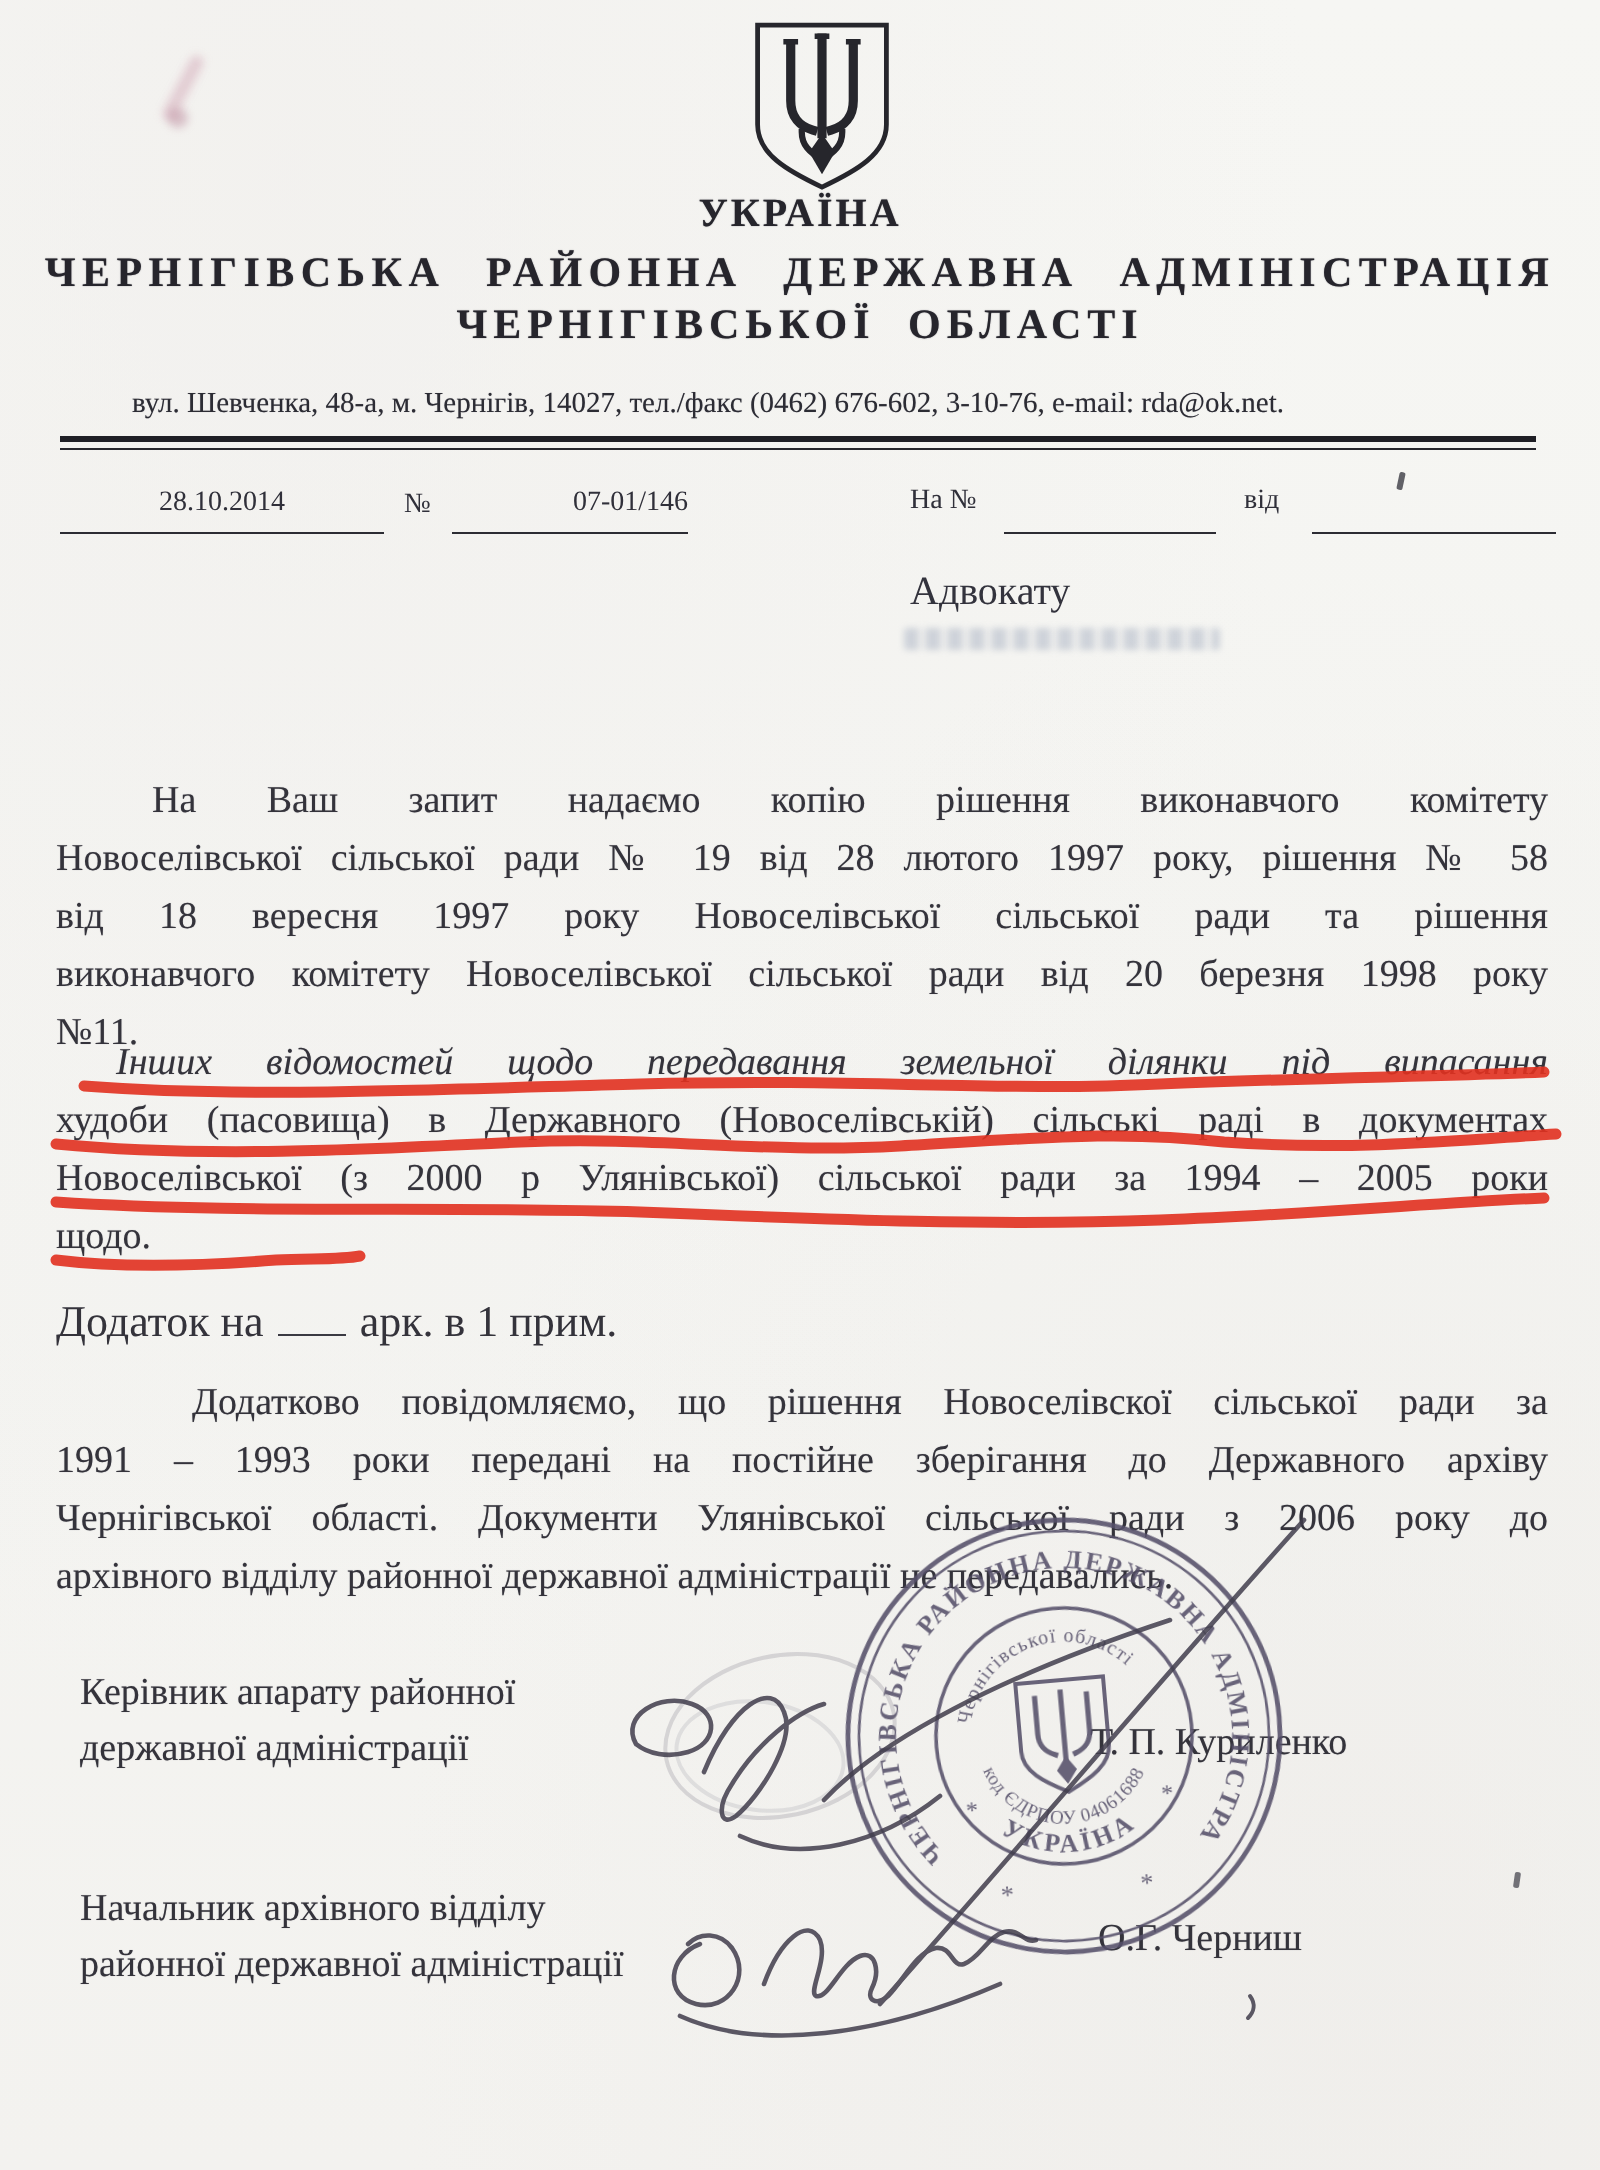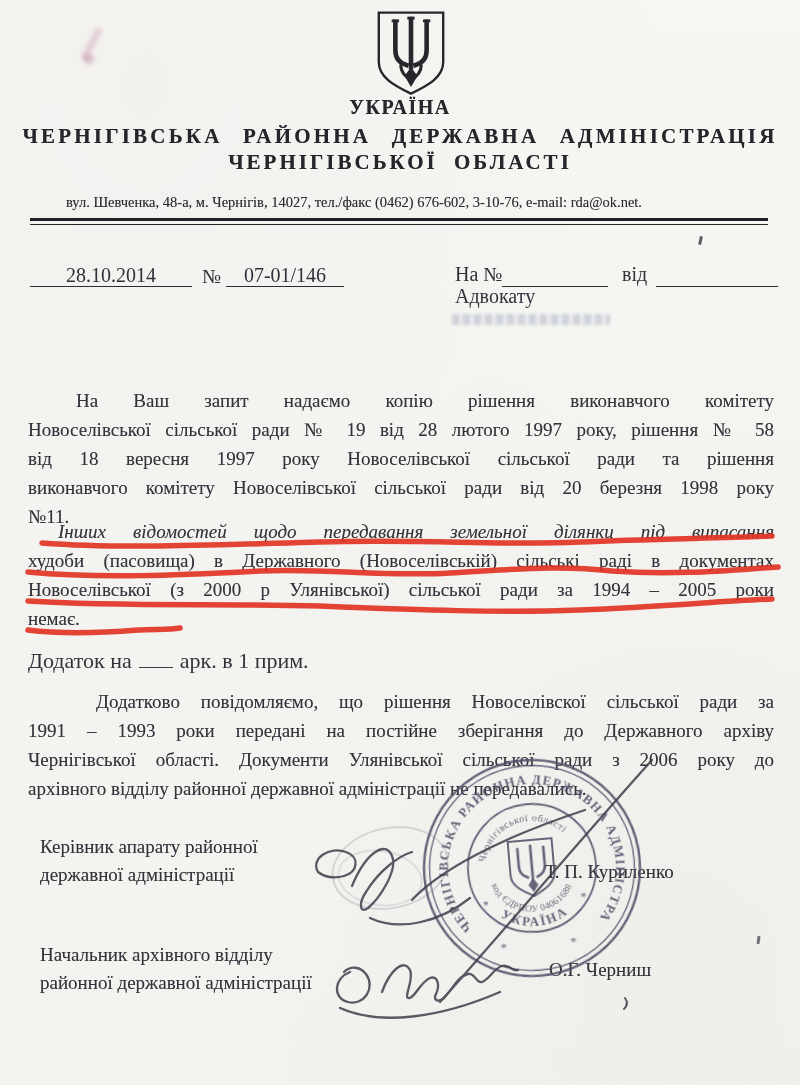--- a/index.html
+++ b/index.html
@@ -23,25 +23,25 @@
     font-size:21px;font-weight:700;letter-spacing:3.2px;word-spacing:12px;
     color:#26252c;text-shadow:0 0 .6px rgba(35,35,45,.55);}
   .org2{left:0;top:150px;width:800px;text-align:center;
     font-size:21px;font-weight:700;letter-spacing:3px;word-spacing:8px;
     color:#26252c;text-shadow:0 0 .6px rgba(35,35,45,.55);}
   .address{left:0;top:194px;width:708px;text-align:center;
     font-size:14.5px;color:#2c2c34;text-shadow:0 0 .4px rgba(40,40,55,.4);}
   .rule{left:30px;top:218px;width:738px;height:3px;
     border-top:3.5px solid #1f1f25;border-bottom:1.6px solid #26262c;}
   
-  .ref{font-size:20px;color:#30303a;margin-top:20px;}
+  .ref{font-size:14px;color:#30303a;}
   .u{border-bottom:1.8px solid #2c2c33;height:22px;text-align:center;}
   .u-date{left:30px;top:244px;width:162px;}
   .no-label{left:202px;top:245px;}
-  .u-num{left:226px;top:244px;width:118px;}
+  .u-num{left:226px;top:244px;width:118px;text-align:right;}
   .na-label{left:455px;top:243px;}
   .u-blank1{left:502px;top:244px;width:106px;}
   .vid-label{left:622px;top:243px;}
   .u-blank2{left:656px;top:244px;width:122px;}
   
   .addressee{left:455px;top:285px;font-size:20px;color:#33333d;}
   .redacted{left:452px;top:314px;width:158px;height:11px;border-radius:2px;
     background:repeating-linear-gradient(90deg,rgba(120,135,165,.30) 0 7px,rgba(120,135,165,.07) 7px 11px);
     filter:blur(1.6px);}
   
@@ -123,21 +123,21 @@
     <div class="tline">Новоселівської сільської ради № 19 від 28 лютого 1997 року, рішення № 58</div>
     <div class="tline">від 18 вересня 1997 року Новоселівської сільської ради та рішення</div>
     <div class="tline">виконавчого комітету Новоселівської сільської ради від 20 березня 1998 року</div>
     <div class="tline last">№11.</div>
   </div>
 
   <div id="para2" class="abs para">
     <div class="tline ind30">Інших відомостей щодо передавання земельної ділянки під випасання</div>
     <div class="tline">худоби (пасовища) в Державного (Новоселівській) сільські раді в документах</div>
     <div class="tline">Новоселівської (з 2000 р Улянівської) сільської ради за 1994 – 2005 роки</div>
-    <div class="tline last">немає.</div>
+    <div class="tline last">щодо.</div>
   </div>
 
   <div class="abs attach">
     <span>Додаток на</span><span class="blank"></span><span>арк. в 1 прим.</span>
   </div>
 
   <div id="para3" class="abs para">
     <div class="tline ind68">Додатково повідомляємо, що рішення Новоселівскої сільської ради за</div>
     <div class="tline">1991 – 1993 роки передані на постійне зберігання до Державного архіву</div>
     <div class="tline">Чернігівської області. Документи Улянівської сільської ради з 2006 року до</div>

